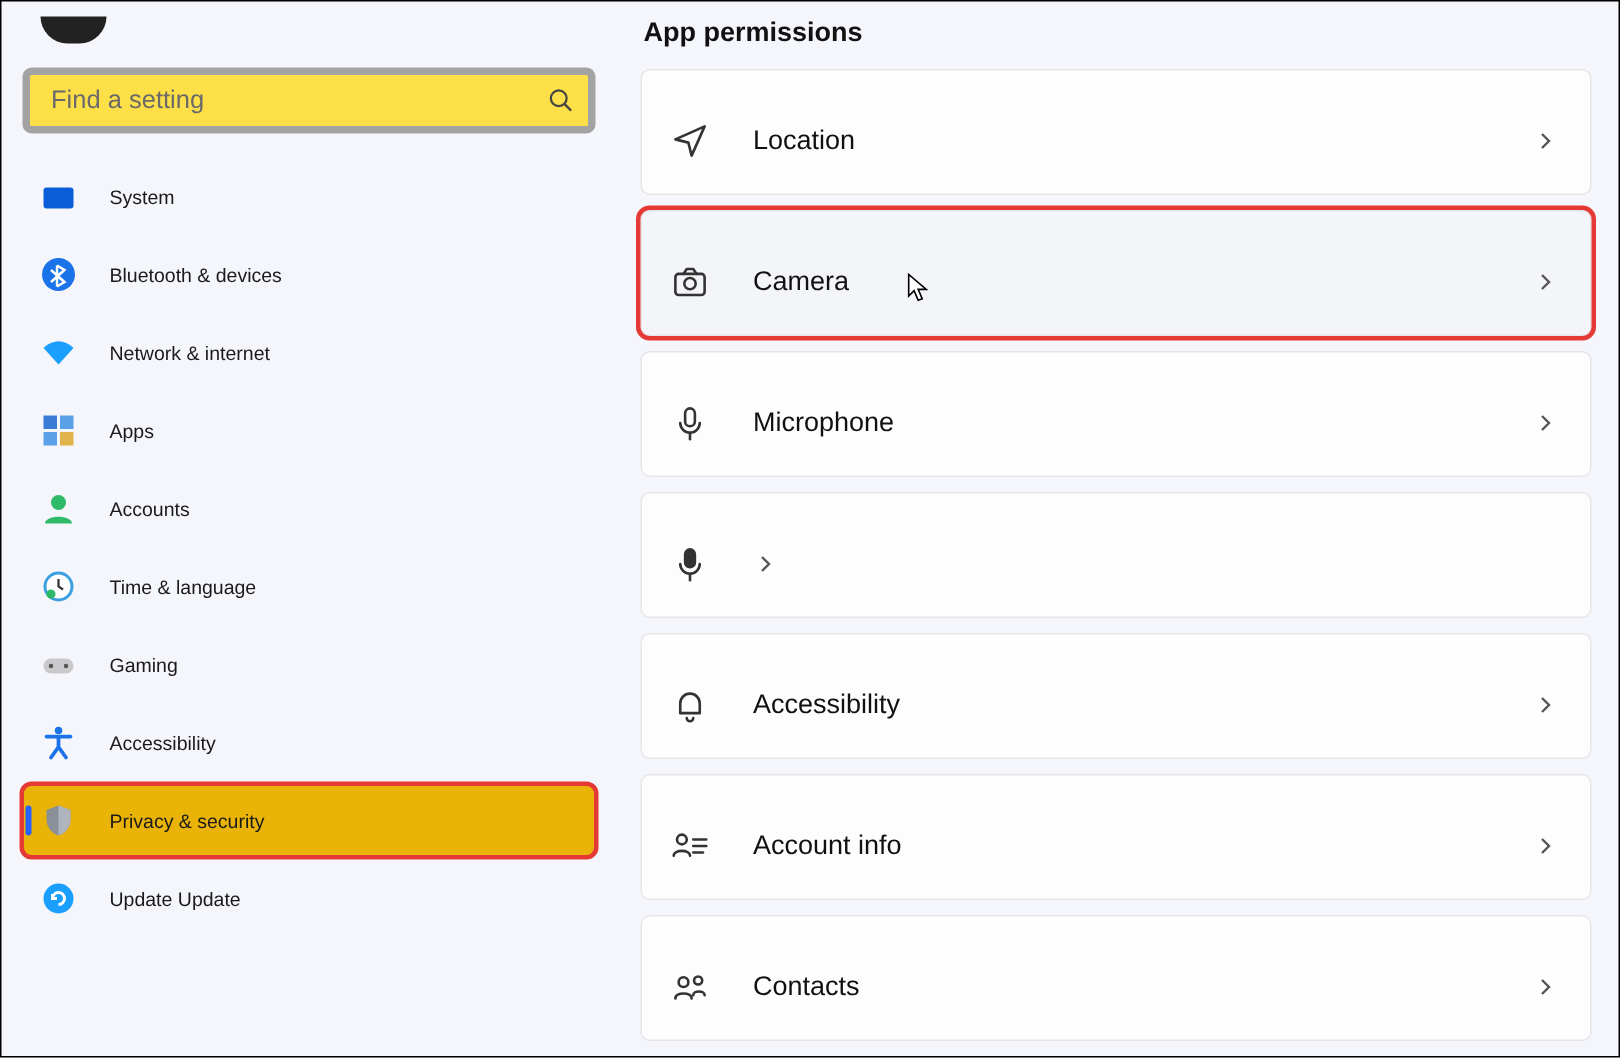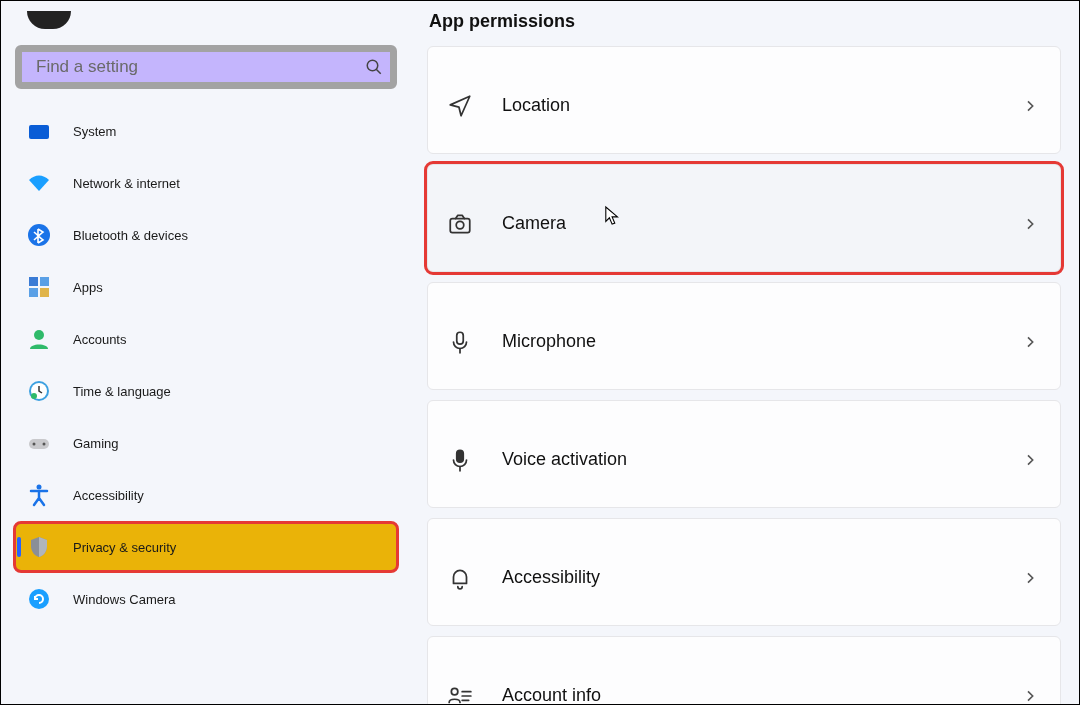--- a/index.html
+++ b/index.html
@@ -26,23 +26,23 @@
     margin-bottom: 8px;
     overflow: hidden;
   }
   .search-wrap {
     position: relative;
     margin: 8px 0 18px 0;
   }
   .search-input {
     width: 100%;
     height: 44px;
-    border: 7px solid #a3a3a3;
+    border: 5px solid #a3a3a3;
     border-radius: 6px;
-    background: #c4b5fd;
+    background: #fde047;
     padding: 0 40px 0 14px;
     font-size: 17px;
     color: #555;
     outline: none;
   }
   .search-input::placeholder { color: #6a6a6a; }
   .search-icon {
     position: absolute;
     right: 14px; top: 50%;
     transform: translateY(-50%);
@@ -83,21 +83,21 @@
     flex:1;
     padding:0 18px 0 16px;
   }
   .section-title {
     font-size:18px; font-weight:700;
     padding:10px 0 14px 2px;
     color:#111;
   }
   .perm-list { display:flex; flex-direction:column; gap:10px; }
   .perm-item {
-    height:108px;
+    height:84px;
     background:#fdfdfe;
     border:1px solid #e6e6e9;
     border-radius:6px;
     display:flex; align-items:center;
     padding:11px 22px 0 18px;
     cursor:pointer;
     position:relative;
   }
   .perm-item.hover {
     background:#f3f5f9;
@@ -145,34 +145,34 @@
         <span class="nav-icon">
           <svg width="24" height="24">
             <rect x="2" y="6" width="20" height="14" rx="2" fill="#0a5dd6"></rect>
             <rect x="2" y="6" width="20" height="14" rx="2" fill="url(#g1)"></rect>
           </svg>
         </span>
         <span>System</span>
       </div>
       <div class="nav-item">
         <span class="nav-icon">
+          <svg width="24" height="24">
+            <circle cx="12" cy="12" r="11" fill="#1a73e8"></circle>
+            <path d="M11 6 L16 9 L11 13 L16 17 L11 20 M11 6 L11 20 M7 9 L16 17 M7 17 L16 9" stroke="#fff" stroke-width="1.6" fill="none"></path>
+          </svg>
+        </span>
+        <span>Bluetooth &amp; devices</span>
+      </div>
+      <div class="nav-item">
+        <span class="nav-icon">
           <svg width="24" height="24" viewBox="0 0 24 24">
             <path d="M2 9 C8 3 16 3 22 9 L12 20 Z" fill="#1a9fff"></path>
           </svg>
         </span>
         <span>Network &amp; internet</span>
-      </div>
-      <div class="nav-item">
-        <span class="nav-icon">
-          <svg width="24" height="24">
-            <circle cx="12" cy="12" r="11" fill="#1a73e8"></circle>
-            <path d="M11 6 L16 9 L11 13 L16 17 L11 20 M11 6 L11 20 M7 9 L16 17 M7 17 L16 9" stroke="#fff" stroke-width="1.6" fill="none"></path>
-          </svg>
-        </span>
-        <span>Bluetooth &amp; devices</span>
       </div>
       <div class="nav-item">
         <span class="nav-icon">
           <svg width="24" height="24">
             <rect x="2" y="2" width="9" height="9" fill="#3a7bd5"></rect>
             <rect x="13" y="2" width="9" height="9" fill="#5aa0e6"></rect>
             <rect x="2" y="13" width="9" height="9" fill="#5aa0e6"></rect>
             <rect x="13" y="13" width="9" height="9" fill="#e0b44a"></rect>
           </svg>
         </span>
@@ -227,21 +227,21 @@
         <span>Privacy &amp; security</span>
       </div>
       <div class="nav-item">
         <span class="nav-icon">
           <svg width="24" height="24">
             <circle cx="12" cy="12" r="10" fill="#1a9fff"></circle>
             <path d="M8 12 A4 4 0 1 1 12 16" stroke="#fff" stroke-width="2" fill="none"></path>
             <path d="M8 9 L8 12 L11 12" stroke="#fff" stroke-width="2" fill="none"></path>
           </svg>
         </span>
-        <span>Windows Camera</span>
+        <span>Update Update</span>
       </div>
     </div>
 </div>
 
 <div class="main">
   <div class="section-title">App permissions</div>
   <div class="perm-list" id="perms">
       <div class="perm-item">
         <span class="perm-icon">
           <svg viewBox="0 0 24 24" fill="none" stroke="currentColor" stroke-width="1.6" stroke-linecap="round" stroke-linejoin="round" width="26" height="26">
@@ -291,21 +291,20 @@
         </span>
       </div>
       <div class="perm-item">
         <span class="perm-icon">
           <svg viewBox="0 0 24 24" fill="none" stroke="currentColor" stroke-width="1.6" stroke-linecap="round" stroke-linejoin="round" width="26" height="26">
             <rect x="9" y="3" width="6" height="11" rx="3" fill="currentColor"></rect>
             <path d="M6 12 A6 6 0 0 0 18 12"></path>
             <line x1="12" y1="18" x2="12" y2="22"></line>
           </svg>
         </span>
-        <span class="perm-label">Voice activation</span>
         <span class="chevron">
           <svg viewBox="0 0 24 24" width="16" height="16" fill="none" stroke="currentColor" stroke-width="2.4">
             <polyline points="9 5 16 12 9 19"></polyline>
           </svg>
         </span>
       </div>
       <div class="perm-item">
         <span class="perm-icon">
           <svg viewBox="0 0 24 24" fill="none" stroke="currentColor" stroke-width="1.6" stroke-linecap="round" stroke-linejoin="round" width="26" height="26">
             <path d="M6 17 L18 17 L18 11 A6 6 0 0 0 6 11 Z"></path>

